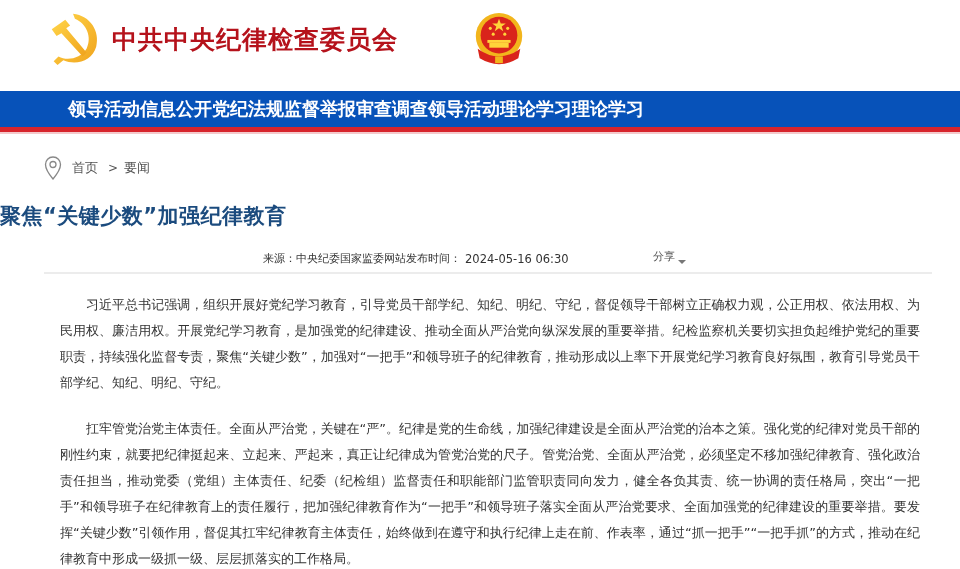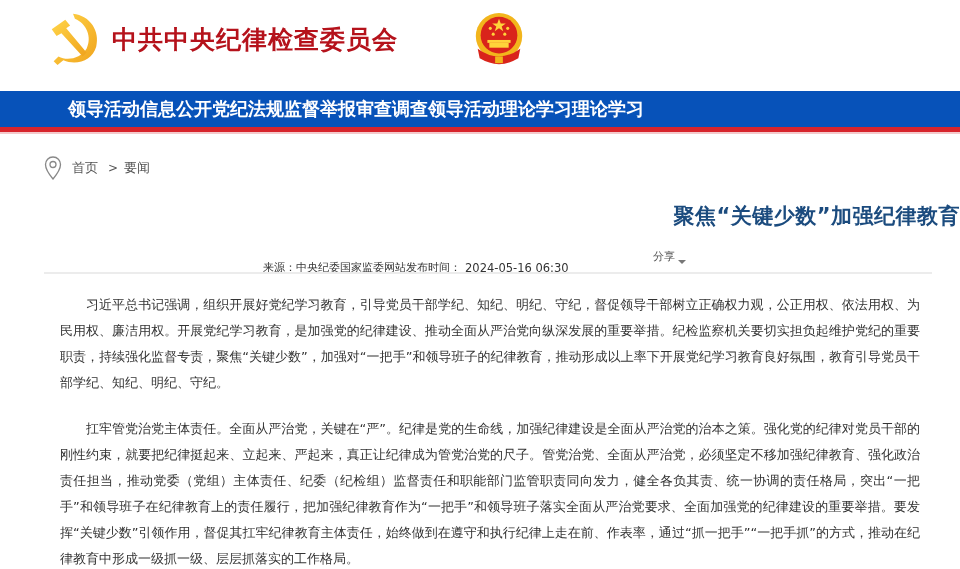--- a/index.html
+++ b/index.html
@@ -20,23 +20,23 @@
     .navbar .stripe2 { position: absolute; left: 0; bottom: -7px; width: 960px; height: 2px; background: #f4c9cb; }
     .nav-items { position: absolute; left: 68px; top: 0; height: 36px; display: flex; align-items: center; }
     .nav-item { font-family: "DejaVu Serif", "Liberation Serif", serif; color: #ffffff; font-size: 18px; font-weight: bold; white-space: nowrap; cursor: pointer; }
     .nav-item + .nav-item { }
 
     .breadcrumb { position: absolute; top: 156px; left: 44px; display: flex; align-items: center; font-size: 13px; color: #555; }
     .breadcrumb .pin { width: 18px; height: 24px; margin-right: 10px; }
     .breadcrumb .sep { margin: 0 6px 0 10px; font-size: 12px; }
     .breadcrumb a { color: #555; text-decoration: none; }
 
-    .title { position: absolute; top: 202px; left: 0; width: 960px; text-align: right; font-size: 21px; font-weight: bold; color: #1b4b7e; letter-spacing: 0.5px; }
+    .title { position: absolute; top: 202px; left: 0; width: 960px; text-align: left; font-size: 21px; font-weight: bold; color: #1b4b7e; letter-spacing: 0.5px; }
 
-    .meta { position: absolute; top: 260px; left: 263px; font-size: 11px; color: #333; display: flex; align-items: center; white-space: nowrap; }
+    .meta { position: absolute; top: 251px; left: 263px; font-size: 11px; color: #333; display: flex; align-items: center; white-space: nowrap; }
     .meta .time-label { }
     .meta .time { margin-left: 4px; font-size: 11.5px; text-align: center; }
     .share { position: absolute; top: 249px; left: 653px; font-size: 11px; color: #555; display: flex; align-items: flex-end; cursor: pointer; }
     .share .caret { margin-left: 3px; width: 0; height: 0; border-left: 4px solid transparent; border-right: 4px solid transparent; border-top: 4px solid #777; }
 
     .divider { position: absolute; top: 272px; left: 44px; width: 888px; height: 2px; background: #ececec; }
 
     .article { position: absolute; top: 292px; left: 60px; width: 860px; font-size: 13px; line-height: 26px; color: #333; }
     .article p { text-indent: 2em; text-align: justify; margin-bottom: 20px; }
   </style>

